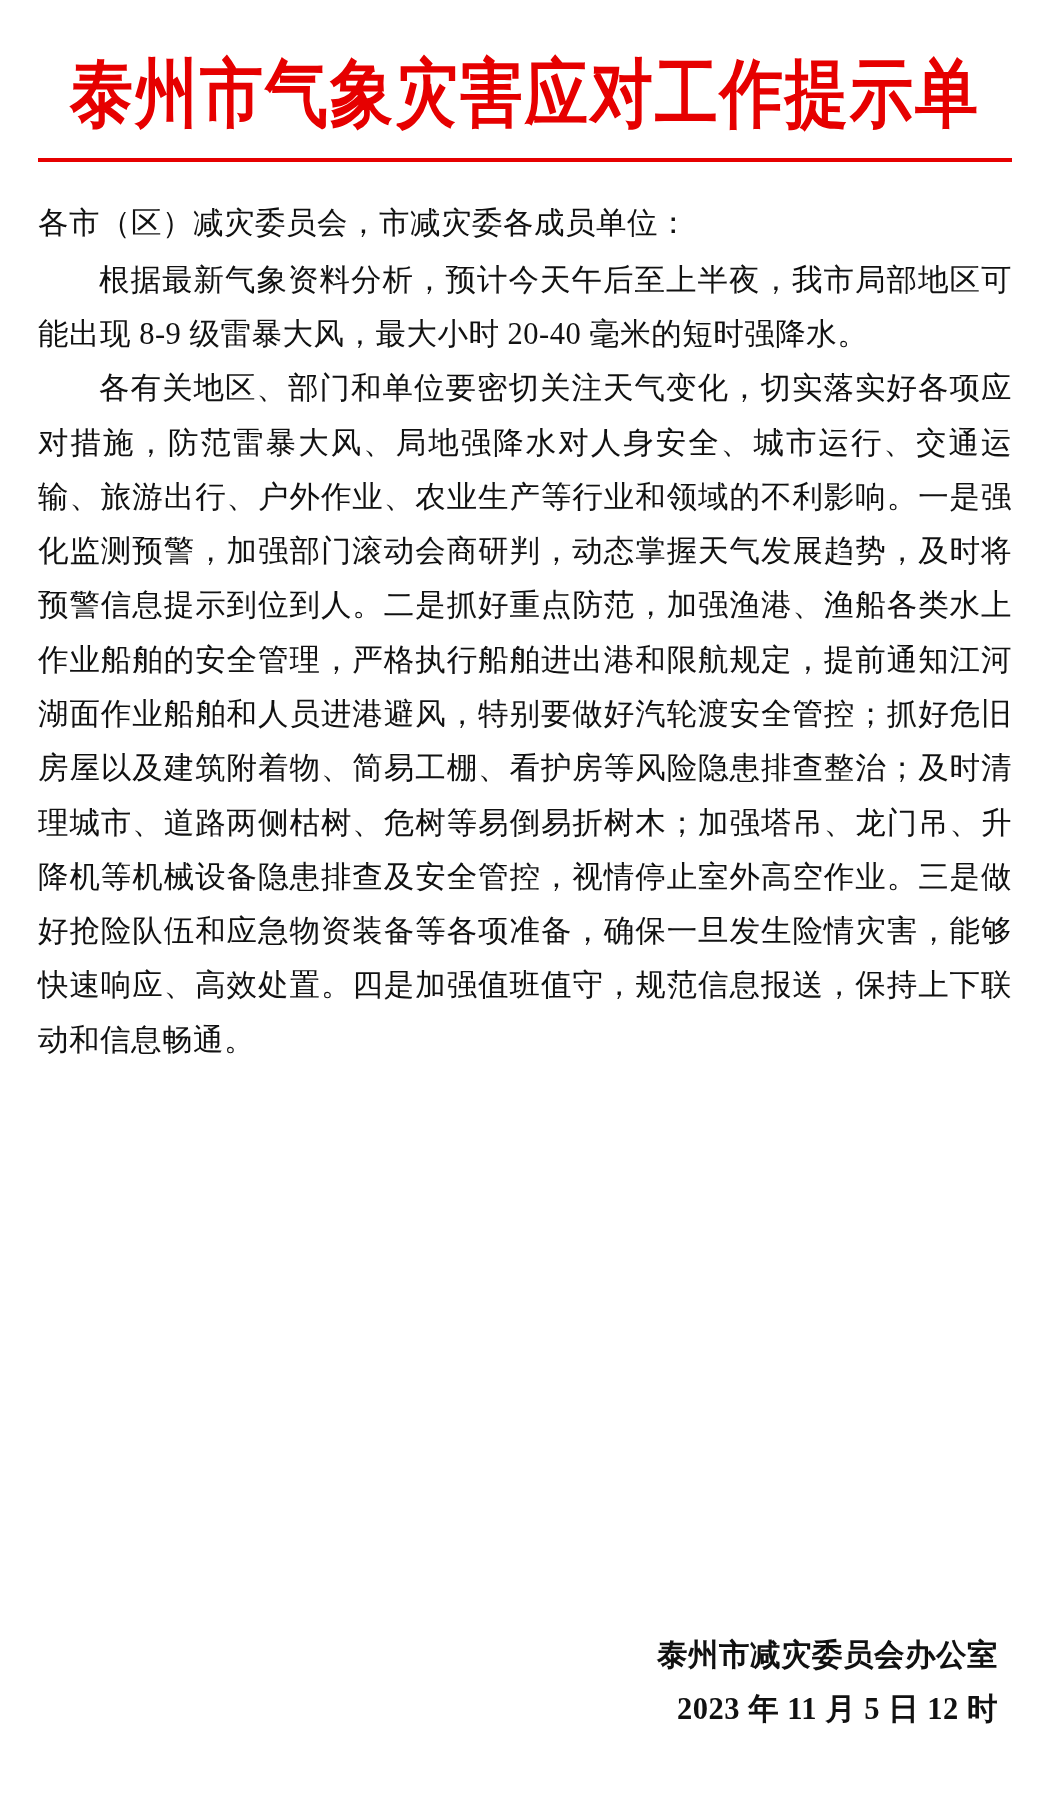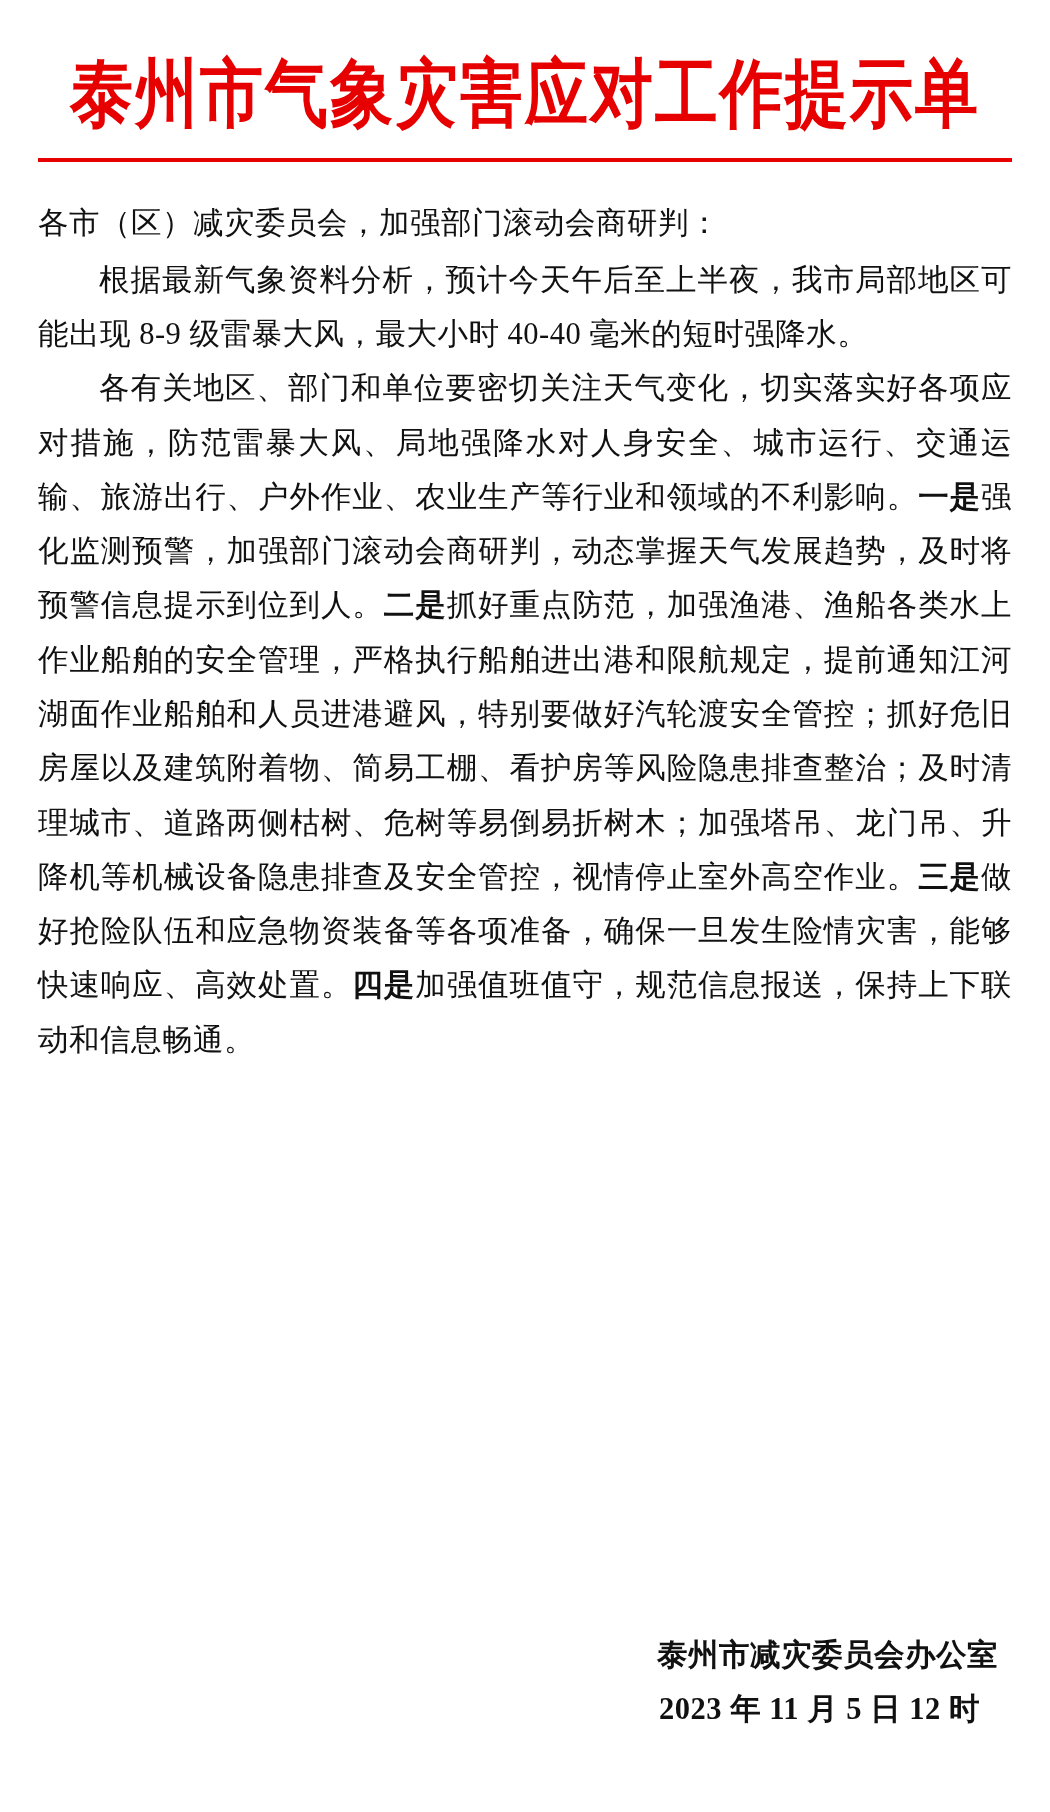--- a/index.html
+++ b/index.html
@@ -57,51 +57,51 @@
     letter-spacing: 0.5px;
   }
   .salutation {
     margin: 0 0 2px 0;
   }
   .para {
     margin: 0;
     text-indent: 2em;
   }
   .b {
-    font-weight: bold;
+    font-weight: normal;
   }
   .signature {
     position: absolute;
     right: 52px;
     bottom: 128px;
     text-align: left;
     font-size: 30.5px;
     line-height: 1.75;
     color: #111111;
     letter-spacing: 0.5px;
     font-weight: bold;
   }
   .sig-line { white-space: nowrap; }
-  .sig-date { margin-left: 2px; }
+  .sig-date { margin-left: 20px; }
 </style>
 </head>
 <body>
 
 <div class="page">
 
   <div class="doc-title">泰州市气象灾害应对工作提示单</div>
 
 
   <div class="red-rule"></div>
 
   <div class="body-block">
 
-    <p class="salutation">各市（区）减灾委员会，加强部门滚动会商研判：</p>
+    <p class="salutation">各市（区）减灾委员会，市减灾委各成员单位：</p>
 
-    <p class="para">根据最新气象资料分析，预计今天午后至上半夜，我市局部地区可能出现 8-9 级雷暴大风，最大小时 40-40 毫米的短时强降水。</p>
+    <p class="para">根据最新气象资料分析，预计今天午后至上半夜，我市局部地区可能出现 8-9 级雷暴大风，最大小时 20-40 毫米的短时强降水。</p>
 
     <p class="para"><span>各有关地区、部门和单位要密切关注天气变化，切实落实好各项应对措施，防范雷暴大风、局地强降水对人身安全、城市运行、交通运输、旅游出行、户外作业、农业生产等行业和领域的不利影响。</span><span class="b">一是</span><span>强化监测预警，加强部门滚动会商研判，动态掌握天气发展趋势，及时将预警信息提示到位到人。</span><span class="b">二是</span><span>抓好重点防范，加强渔港、渔船各类水上作业船舶的安全管理，严格执行船舶进出港和限航规定，提前通知江河湖面作业船舶和人员进港避风，特别要做好汽轮渡安全管控；抓好危旧房屋以及建筑附着物、简易工棚、看护房等风险隐患排查整治；及时清理城市、道路两侧枯树、危树等易倒易折树木；加强塔吊、龙门吊、升降机等机械设备隐患排查及安全管控，视情停止室外高空作业。</span><span class="b">三是</span><span>做好抢险队伍和应急物资装备等各项准备，确保一旦发生险情灾害，能够快速响应、高效处置。</span><span class="b">四是</span><span>加强值班值守，规范信息报送，保持上下联动和信息畅通。</span></p>
 
   </div>
 
   <div class="signature">
     <div class="sig-line">泰州市减灾委员会办公室</div>
     <div class="sig-line sig-date">2023 年 11 月 5 日 12 时</div>
   </div>
 

